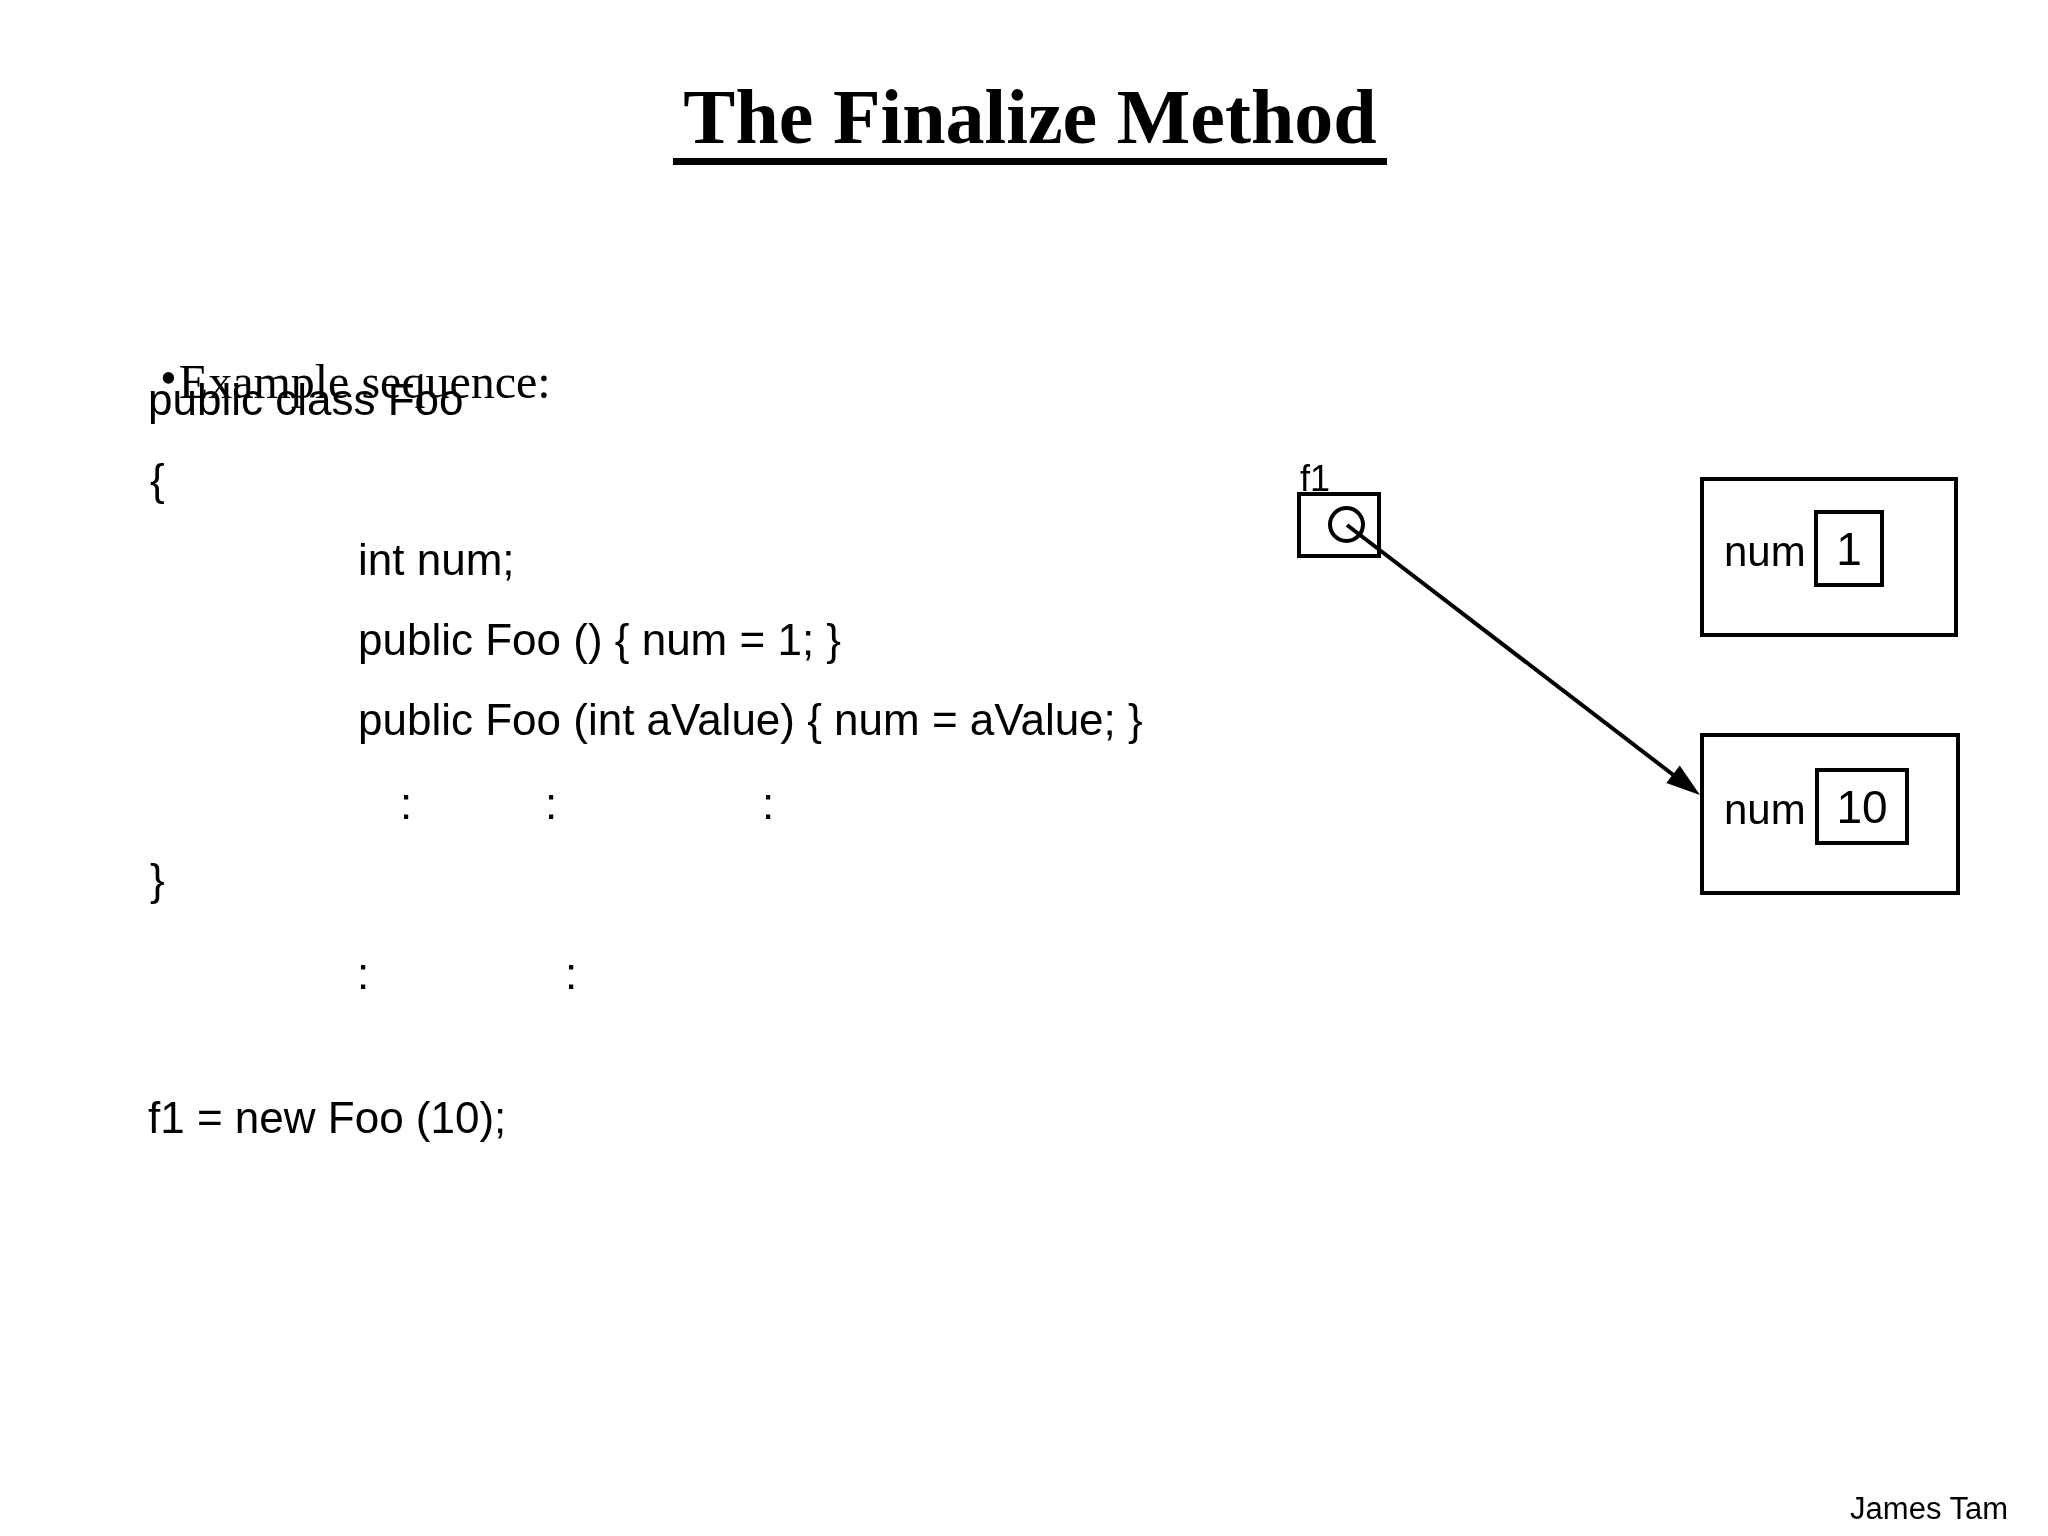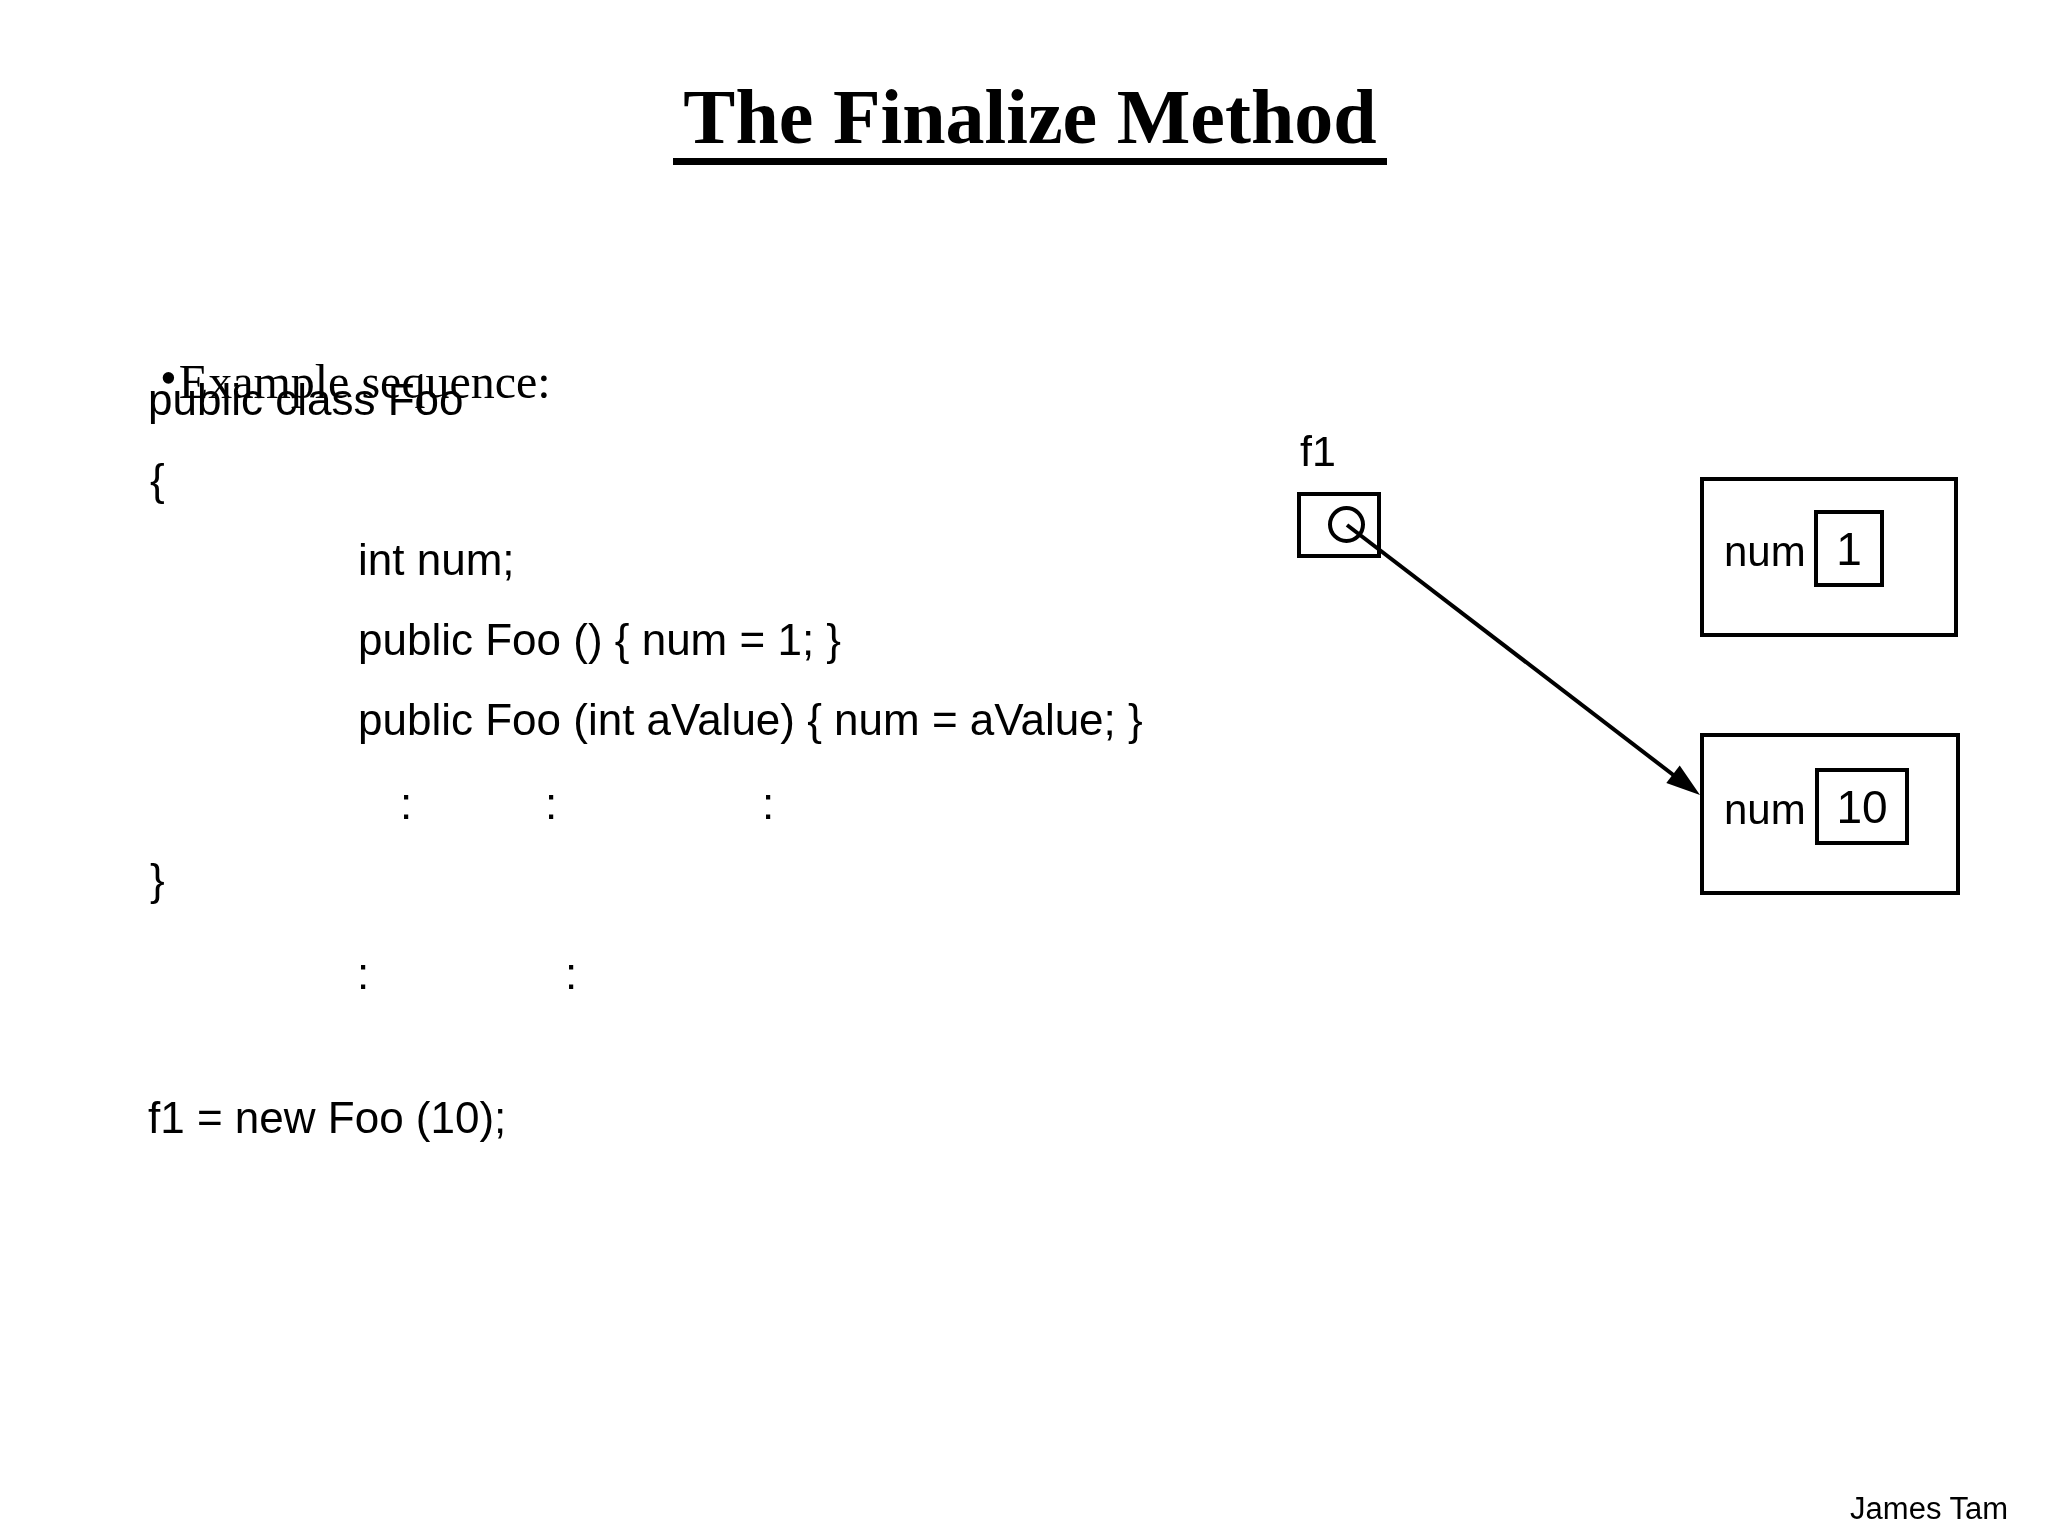--- a/index.html
+++ b/index.html
@@ -49,22 +49,23 @@
   }
   .code-line {
     position: absolute;
     font-family: "Liberation Sans", sans-serif;
     font-size: 44px;
     line-height: 44px;
     white-space: pre;
   }
   .diagram-label {
     position: absolute;
-    font-size: 43px;
+    font-size: 36px;
     line-height: 46px;
+    margin-top: 28px;
   }
   .ref-box {
     position: absolute;
     left: 1297px;
     top: 492px;
     width: 84px;
     height: 66px;
     border: 4px solid #000000;
     box-sizing: border-box;
   }

